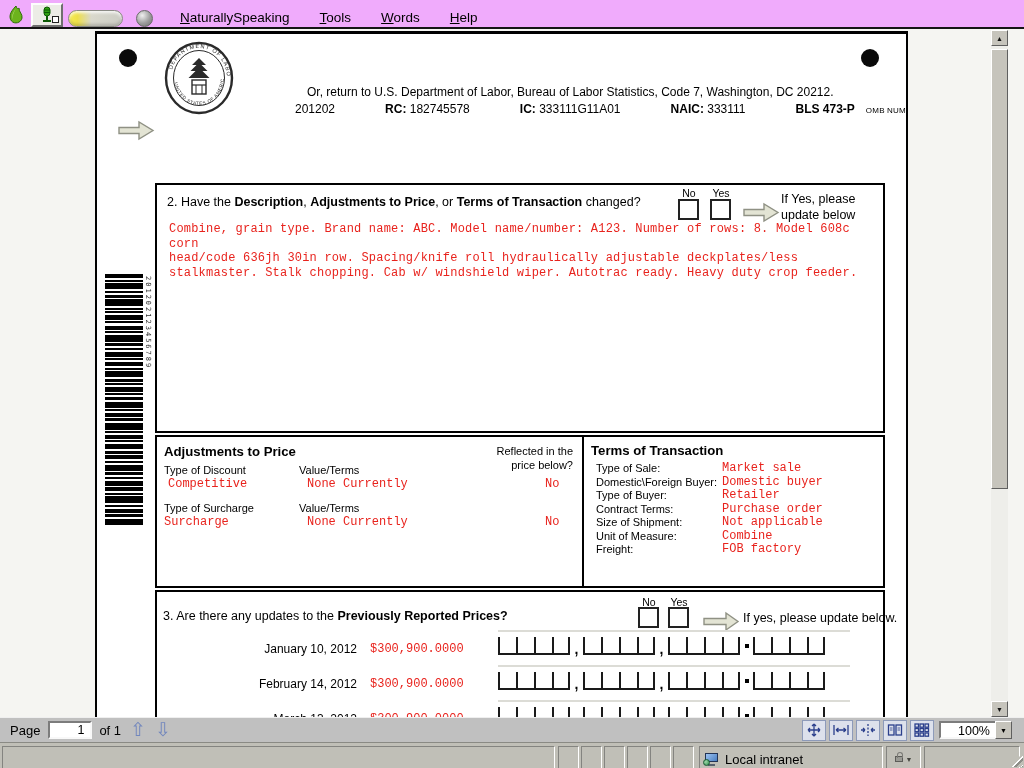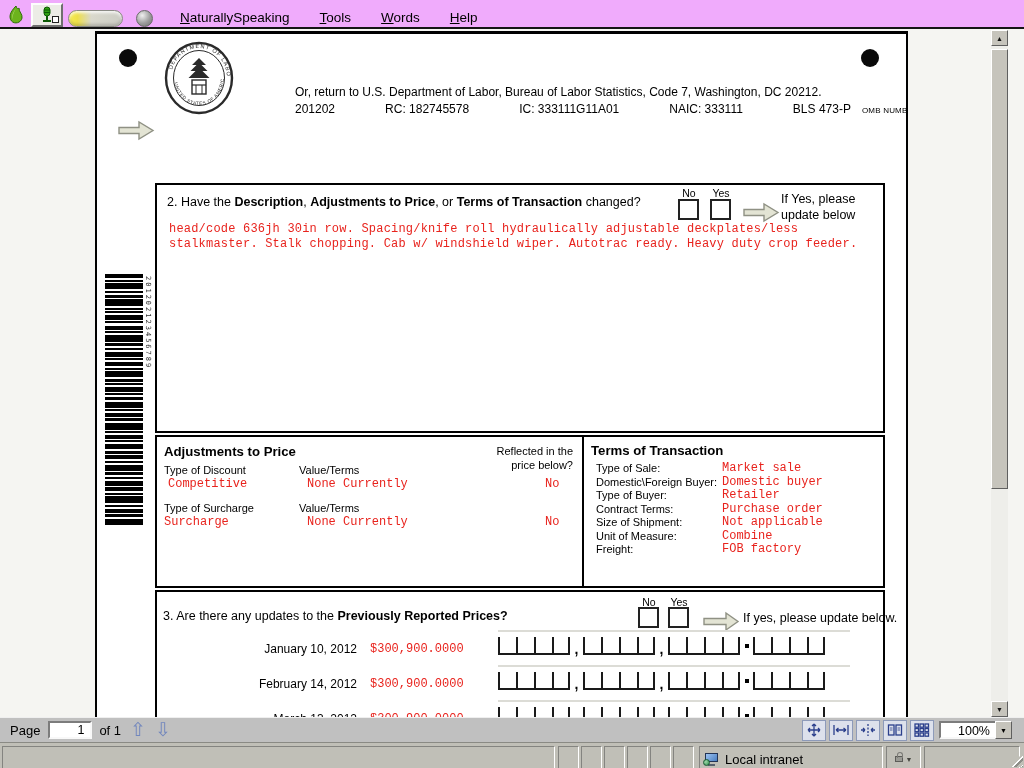--- a/index.html
+++ b/index.html
@@ -27,21 +27,21 @@
   .viewer { position:absolute; left:0; top:29px; width:1024px; height:688px; background:#f5f5f2; overflow:hidden; }
   .page { position:absolute; left:95px; top:2px; width:813px; height:700px; background:#fff;
     border:2px solid #000; border-top-width:3px; overflow:hidden; }
   .abs { position:absolute; }
   .reg-circle { width:18px; height:18px; border-radius:50%; background:#0a0a0a; }
 
   .h-title { font-size:17px; font-weight:bold; letter-spacing:.2px; white-space:nowrap; }
   .h-line { font-size:12px; white-space:nowrap; }
   .h-fax { font-size:13.5px; font-weight:bold; }
   .h-codes { font-size:12px; display:flex; gap:11px; align-items:baseline; white-space:nowrap; }
-  .h-codes b { font-weight:normal;padding-left:39px; }
+  .h-codes b { font-weight:bold;padding-left:39px; }
   .omb { font-size:8px; letter-spacing:.2px; }
 
   .fbox { position:absolute; border:2px solid #000; background:#fff; }
   .blue { color:#2222cc; }
   .redmono { font-family:"Liberation Mono","DejaVu Sans Mono",monospace; color:#e8231d; }
   .lbl11 { font-size:11px; color:#000; }
   .q { font-size:12.5px; white-space:nowrap; }
   .q b { font-weight:bold; }
   .cb { position:absolute; width:21px; height:21px; border:2px solid #222; background:#fff; }
   .cb-lab { position:absolute; width:22px; text-align:center; font-size:10.5px; }
@@ -168,21 +168,21 @@
       </defs>
       <text font-size="5.6" font-family="Liberation Sans, sans-serif" fill="#222" letter-spacing="1"><textPath href="#sealTop" startOffset="9%">DEPARTMENT OF LABOR</textPath></text>
       <text font-size="4.6" font-family="Liberation Sans, sans-serif" fill="#222" letter-spacing="0.6"><textPath href="#sealBot" startOffset="6%">UNITED STATES OF AMERICA</textPath></text>
       <path d="M36 18 l-7 7 h4.5 l-6 6 h5 l-7 7 h21 l-7-7 h5 l-6-6 h4.5 Z" fill="#2a2a2a"></path>
       <rect x="29" y="40" width="14" height="14" fill="#fff" stroke="#2a2a2a" stroke-width="1.4"></rect>
       <line x1="29" y1="45" x2="43" y2="45" stroke="#2a2a2a" stroke-width="1.2"></line>
       <line x1="33" y1="45" x2="33" y2="54" stroke="#2a2a2a" stroke-width="1"></line>
       <line x1="39" y1="45" x2="39" y2="54" stroke="#2a2a2a" stroke-width="1"></line>
     </svg>
 
-    <div class="abs h-line" style="left:198px; top:51px;">Or, return to U.S. Department of Labor, Bureau of Labor Statistics, Code 7, Washington, DC 20212.</div>
+    <div class="abs h-line" style="left:210px; top:51px;">Or, return to U.S. Department of Labor, Bureau of Labor Statistics, Code 7, Washington, DC 20212.</div>
     <div class="abs h-codes" style="left:198px; top:68px;">
       <span>201202</span>
       <span><b>RC:</b> <span>182745578</span></span>
       <span><b>IC:</b> <span>333111G11A01</span></span>
       <span><b>NAIC:</b> <span>333111</span></span>
       <b>BLS 473-P</b>
       <span class="omb">OMB NUMBER 1220-0008</span>
     </div>
 
     <svg class="abs arrow3d" style="left:21px; top:86px;" width="37" height="21" viewBox="0 0 37 21">
@@ -193,20 +193,21 @@
       <div class="abs q" style="left:10px; top:10px;"><span>2.  Have the </span><b>Description</b><span>, </span><b>Adjustments to Price</b><span>, or </span><b>Terms of Transaction</b><span> changed?</span></div>
       <div class="cb-lab" style="left:521px; top:2px;">No</div>
       <div class="cb-lab" style="left:553px; top:2px;">Yes</div>
       <div class="cb" style="left:521px; top:14px;"></div>
       <div class="cb" style="left:553px; top:14px;"></div>
       <svg class="abs arrow3d" style="left:586px; top:17px;" width="37" height="21" viewBox="0 0 37 21">
         <polygon points="1,7.5 21,7.5 21,2 35,10.5 21,19 21,13.5 1,13.5" fill="#e3e4d4" stroke="#8f9184" stroke-width="1.4"></polygon>
       </svg>
       <div class="abs hint" style="left:624px; top:6px;"><span>If Yes, please</span><br><span>update below</span></div>
       <div class="abs redmono desc" style="left:12px; top:37px;">
+        <div>Combine, grain type. Brand name: ABC. Model name/number: A123. Number of rows: 8. Model 608c corn</div>
         <div>head/code 636jh 30in row. Spacing/knife roll hydraulically adjustable deckplates/less</div>
         <div>stalkmaster. Stalk chopping. Cab w/ windshield wiper. Autotrac ready. Heavy duty crop feeder.</div>
       </div>
     </div>
 
     <div class="abs barcode" style="left:8px; top:240px; width:38px; height:253px;">
         <div>
           <div class="bar" style="height: 4px; margin-bottom: 2px;"></div>
           <div class="bar" style="height: 2px; margin-bottom: 1px;"></div>
           <div class="bar" style="height: 6px; margin-bottom: 2px;"></div>

